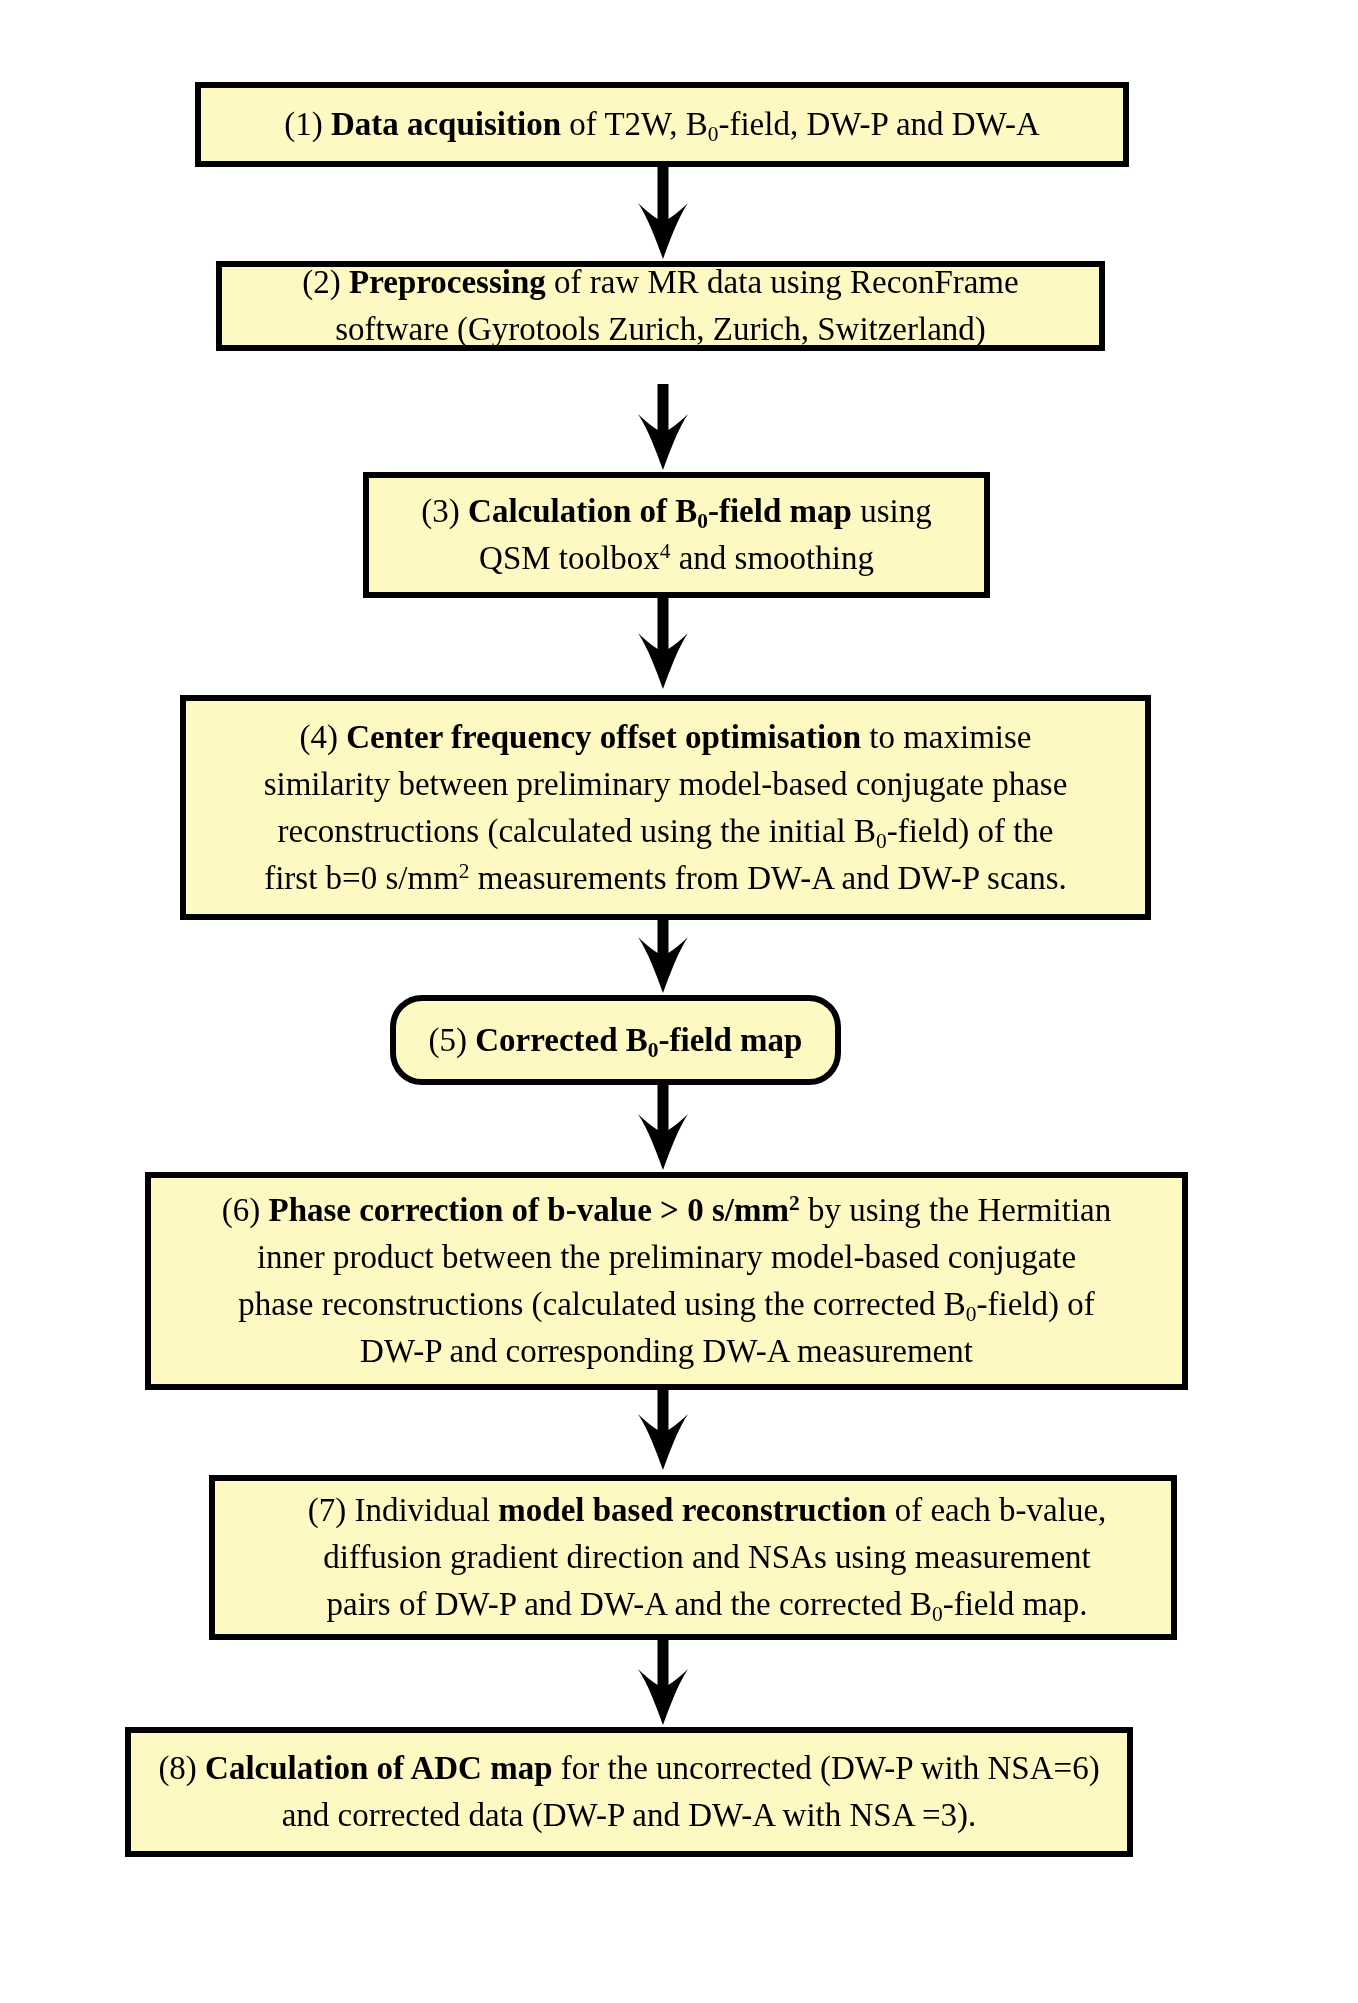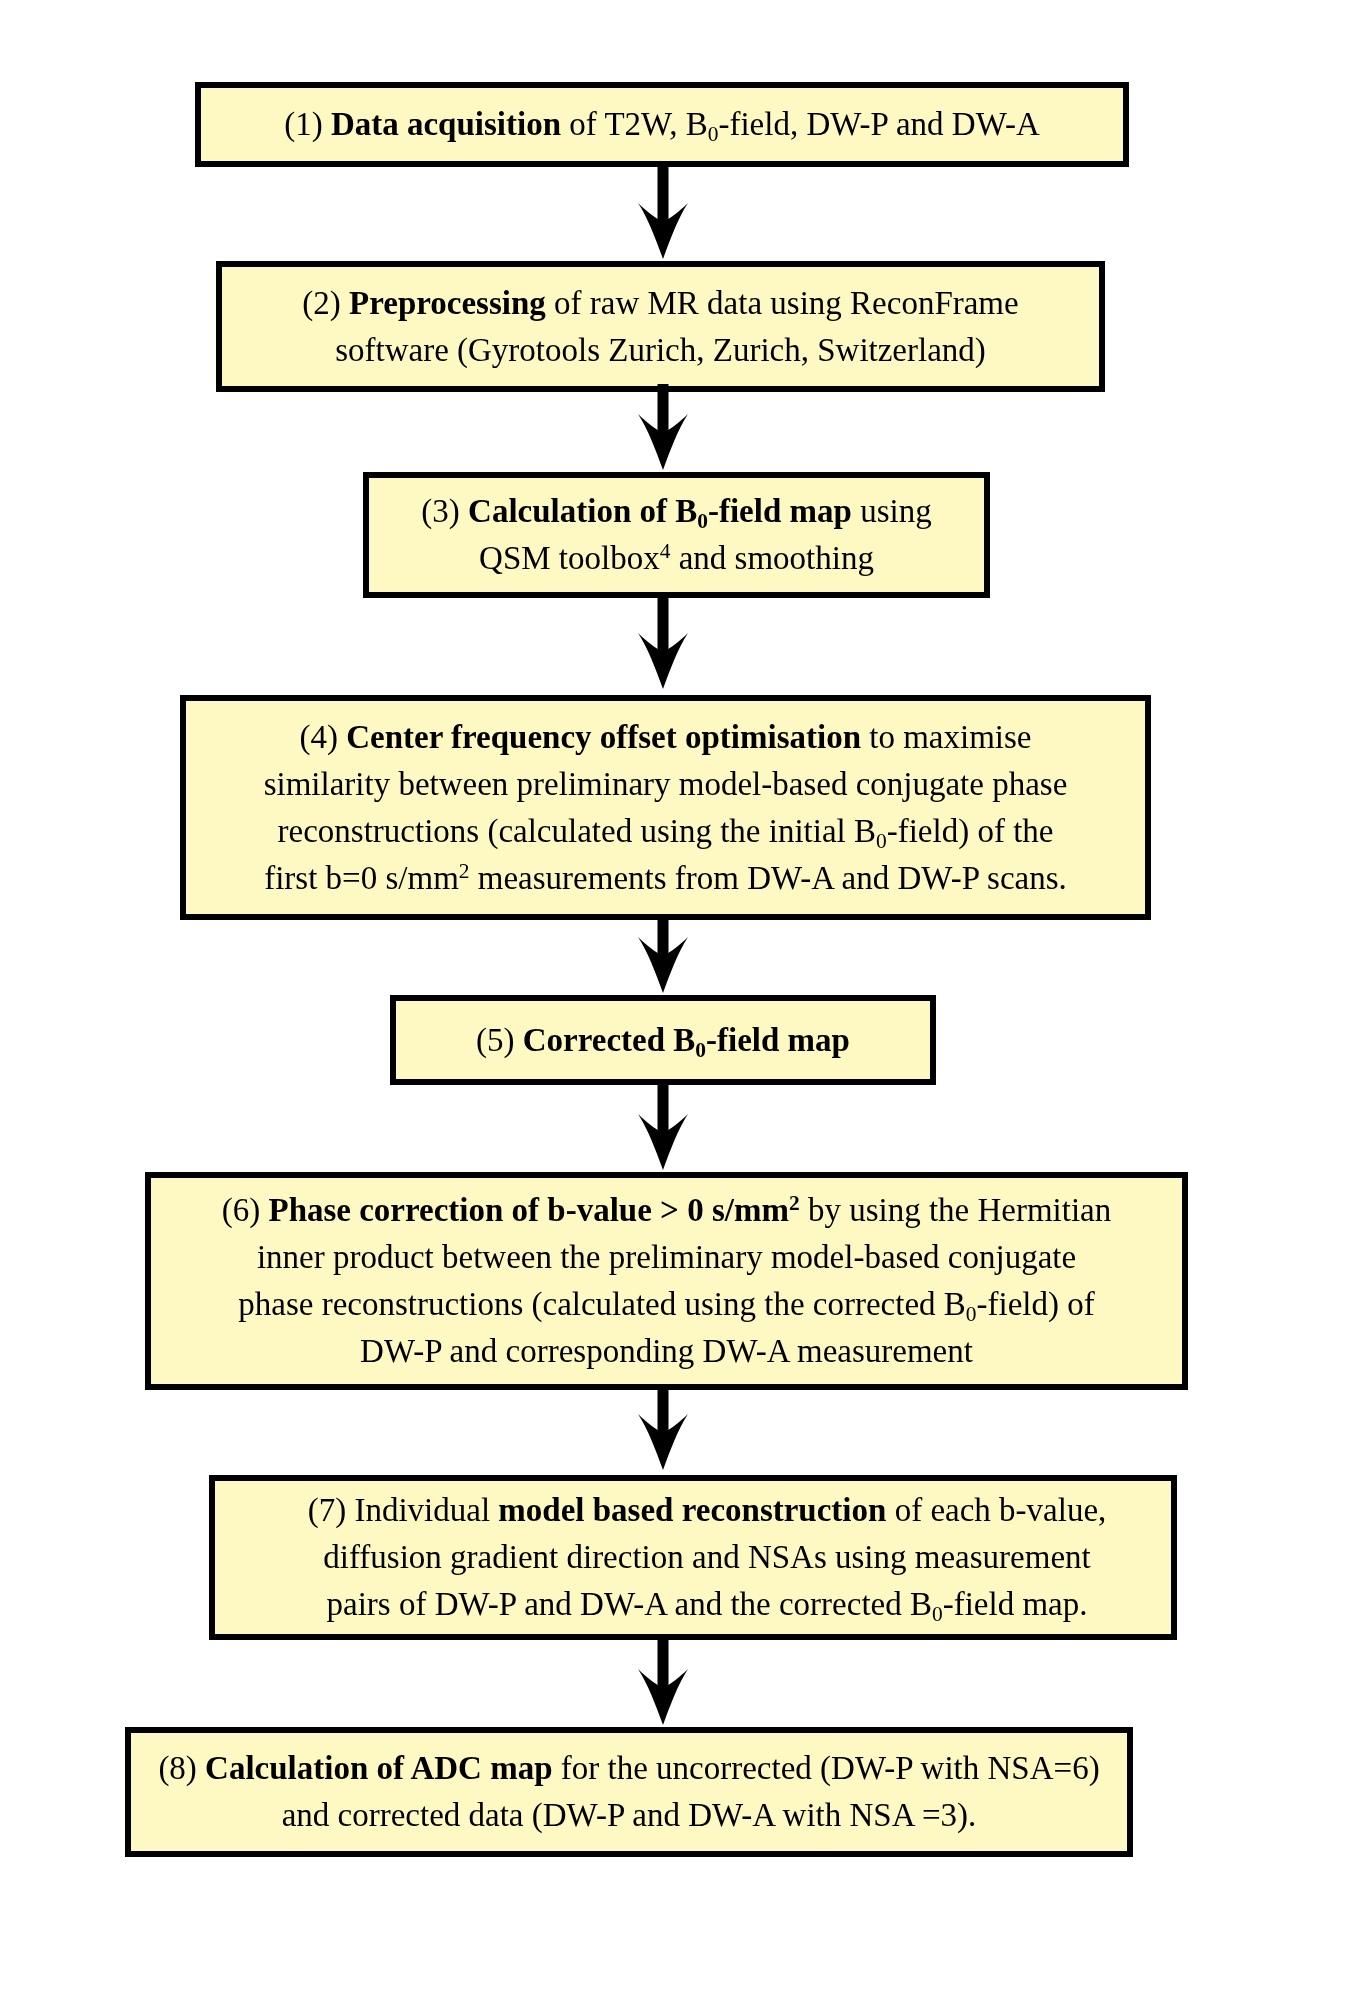--- a/index.html
+++ b/index.html
@@ -36,24 +36,24 @@
   sub, sup {
     font-size: 0.65em;
     line-height: 0;
     position: relative;
     vertical-align: baseline;
   }
   sub { top: 0.28em; }
   sup { top: -0.5em; }
 
   .b1 { left: 195px; top: 82px;   width: 934px;  height: 85px;  }
-  .b2 { left: 216px; top: 261px;  width: 889px;  height: 131px; }
+  .b2 { left: 216px; top: 261px;  width: 889px;  height: 90px; }
   .b3 { left: 363px; top: 472px;  width: 627px;  height: 126px; font-family: Liberation Serif, serif; }
   .b4 { left: 180px; top: 695px;  width: 971px;  height: 225px; }
-  .b5 { left: 390px; top: 995px;  width: 546px;  height: 90px;  }
+  .b5 { left: 390px; top: 995px;  width: 451px;  height: 90px; border-radius: 32px;  }
   .b6 { left: 145px; top: 1172px; width: 1043px; height: 218px; }
   .b7 { left: 209px; top: 1475px; width: 968px;  height: 165px; padding-left: 28px; }
   .b8 { left: 125px; top: 1727px; width: 1008px; height: 130px; }
 
   .arrow {
     position: absolute;
     left: 635px;
     width: 56px;
   }
   .arrow .stem {

